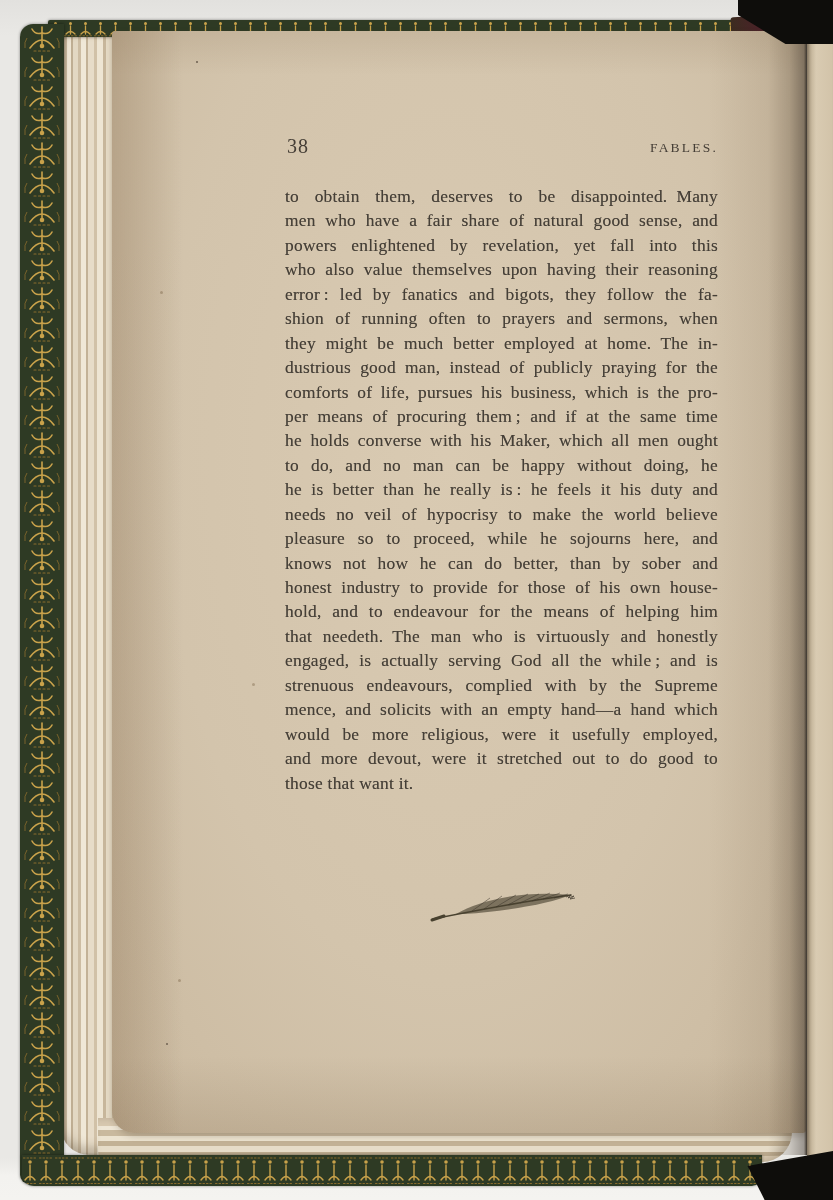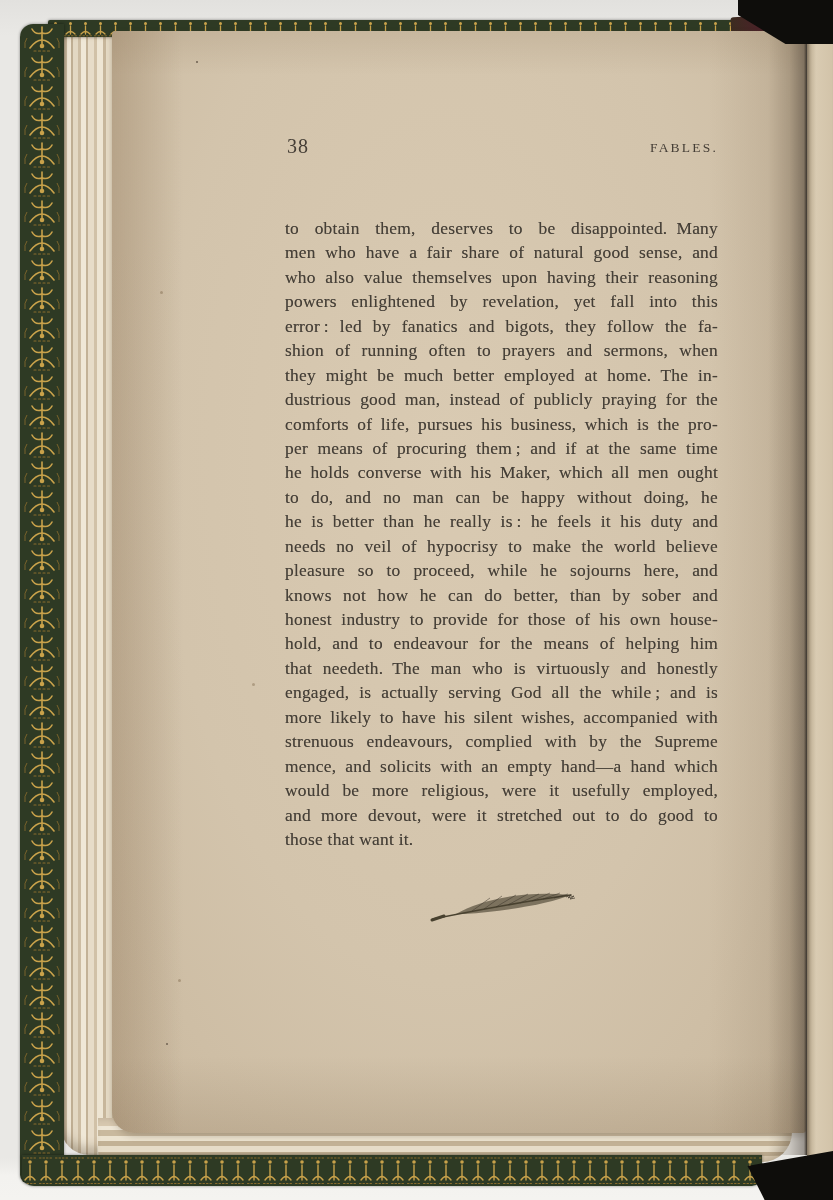--- a/index.html
+++ b/index.html
@@ -71,21 +71,20 @@
     position:absolute;left:2px;top:0;font-size:20px;letter-spacing:1px;color:#453e36;
   }
   .running-title{
     position:absolute;left:0;right:0;top:5px;text-align:right;
     font-size:13.5px;letter-spacing:2.2px;color:#453e36;
   }
   .body-text{
     position:absolute;left:173px;top:153px;width:433px;
     font-size:17.4px;color:#453f37;letter-spacing:.25px;
     text-shadow:0 0 .4px rgba(69,63,55,.55);
-    margin-top:32px;
   }
   .body-line{
     height:24.45px;line-height:24.45px;white-space:nowrap;
     text-align:justify;text-align-last:justify;
   }
   .body-line:last-child{text-align-last:left;}
   .ornament{position:absolute;left:316px;top:854px;width:150px;height:42px;}
   
   .gutter{
     position:absolute;left:768px;top:31px;width:39px;height:1124px;
@@ -176,39 +175,38 @@
 
     <div class="header">
       <span class="page-number">38</span>
       <span class="running-title">FABLES.</span>
     </div>
 
     <div class="body-text">
 
     <div class="body-line">to obtain them, deserves to be disappointed. Many</div>
         <div class="body-line">men who have a fair share of natural good sense, and</div>
+        <div class="body-line">powers enlightened by revelation, yet fall into this</div>
         <div class="body-line">who also value themselves upon having their reasoning</div>
-        <div class="body-line">powers enlightened by revelation, yet fall into this</div>
         <div class="body-line">error : led by fanatics and bigots, they follow the fa-</div>
         <div class="body-line">shion of running often to prayers and sermons, when</div>
         <div class="body-line">they might be much better employed at home. The in-</div>
         <div class="body-line">dustrious good man, instead of publicly praying for the</div>
         <div class="body-line">comforts of life, pursues his business, which is the pro-</div>
         <div class="body-line">per means of procuring them ; and if at the same time</div>
         <div class="body-line">he holds converse with his Maker, which all men ought</div>
         <div class="body-line">to do, and no man can be happy without doing, he</div>
         <div class="body-line">he is better than he really is : he feels it his duty and</div>
         <div class="body-line">needs no veil of hypocrisy to make the world believe</div>
         <div class="body-line">pleasure so to proceed, while he sojourns here, and</div>
         <div class="body-line">knows not how he can do better, than by sober and</div>
         <div class="body-line">honest industry to provide for those of his own house-</div>
         <div class="body-line">hold, and to endeavour for the means of helping him</div>
         <div class="body-line">that needeth. The man who is virtuously and honestly</div>
         <div class="body-line">engaged, is actually serving God all the while ; and is</div>
-        <div class="body-line">more likely to have his silent wishes, accompanied with</div>
         <div class="body-line">strenuous endeavours, complied with by the Supreme</div>
         <div class="body-line">mence, and solicits with an empty hand—a hand which</div>
         <div class="body-line">would be more religious, were it usefully employed,</div>
         <div class="body-line">and more devout, were it stretched out to do good to</div>
         <div class="body-line">those that want it.</div>
       </div>
 
     <svg class="ornament" viewBox="0 0 150 42">
       <path d="M28 29 C 52 15, 96 5, 142 10 C 124 18, 82 26, 36 29 Z" fill="#5a5240" opacity=".72"></path>
       <path d="M5 34 C 30 29, 90 17, 143 10" stroke="#48412f" stroke-width="1.6" fill="none" stroke-linecap="round"></path>

